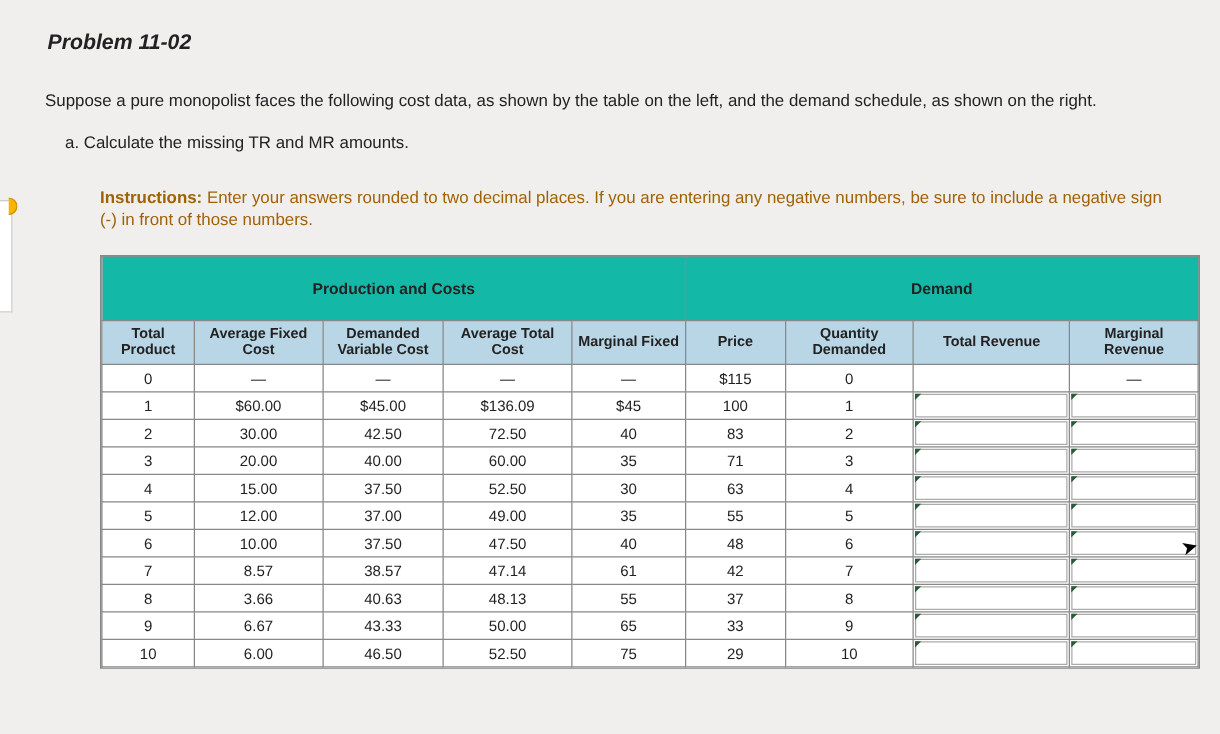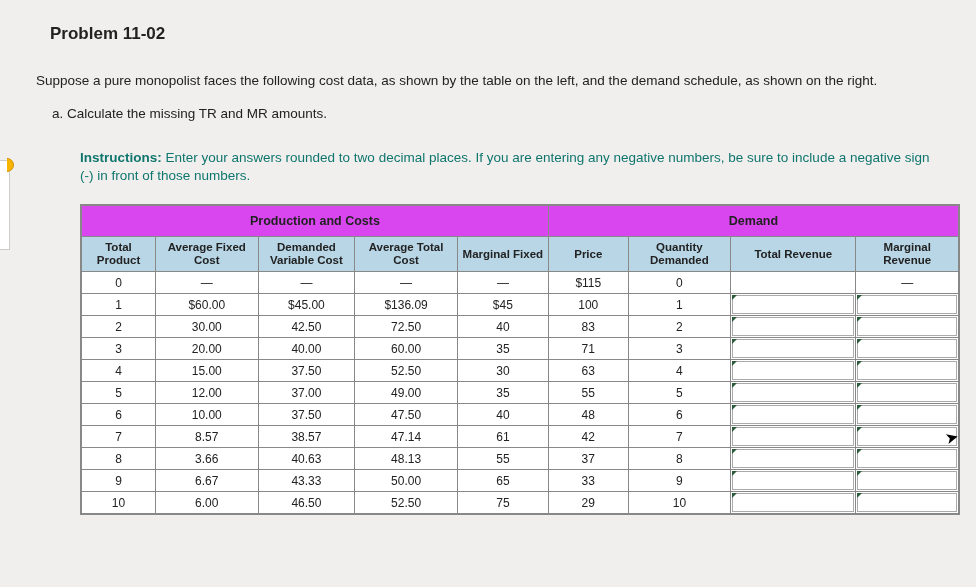--- a/index.html
+++ b/index.html
@@ -29,36 +29,37 @@
       width: 14px;
       height: 14px;
       background: #f7b500;
       border-radius: 50%;
       border: 1px solid #d09000;
       clip-path: inset(0 0 0 50%);
     }
     h2.title {
       font-size: 17px;
       font-weight: bold;
-      margin: 4px 0 28px 20px;
+      margin: 4px 0 28px 8px;
+      font-style: italic;
     }
     .intro {
       font-size: 13.5px;
       line-height: 1.35;
       margin: 0 8px 16px 6px;
     }
     .part {
       font-size: 13.5px;
       margin: 0 0 28px 22px;
     }
     .instr {
       font-size: 13.5px;
       line-height: 1.35;
       margin: 0 8px 18px 50px;
-      color: #0f766e;
+      color: #a16207;
     }
     .instr .label { font-weight: bold; }
     .table-wrap {
       margin-left: 50px;
       width: 880px;
       border: 1px solid #888;
     }
     table {
       border-collapse: collapse;
       width: 100%;
@@ -75,23 +76,23 @@
     }
     th {
       background: #b8d6e6;
       font-weight: bold;
       font-size: 11.5px;
       line-height: 1.15;
       height: auto;
       padding: 4px 2px;
     }
     th.grouphead {
-      background: #d946ef;
+      background: #14b8a6;
       font-size: 12.5px;
-      padding: 8px;
+      padding: 18px;
     }
     td.input-cell {
       padding: 1px;
     }
     .mini-input {
       position: relative;
       width: 100%;
       height: 19px;
       background: #fff;
       border: 1px solid #aaa;

